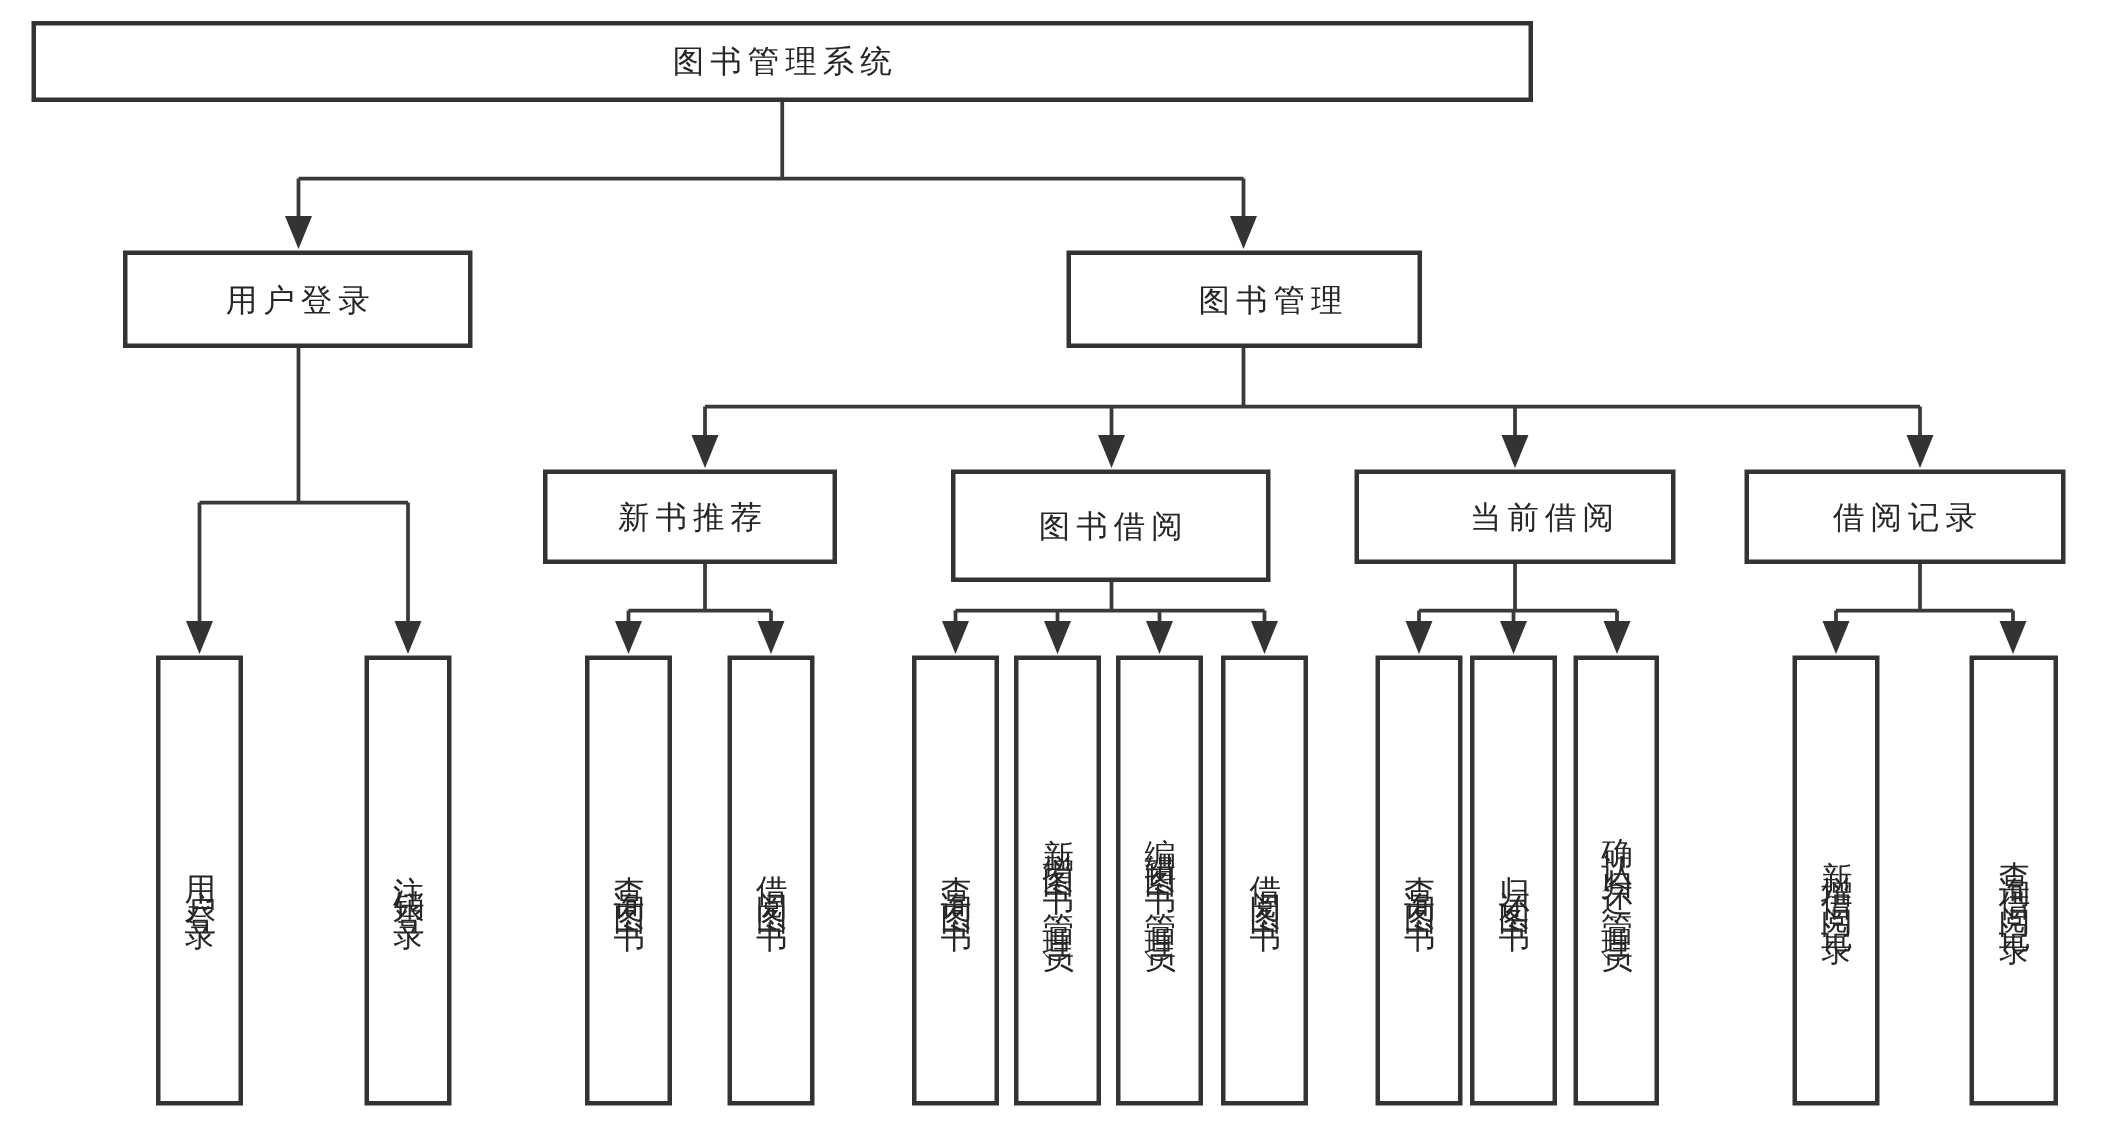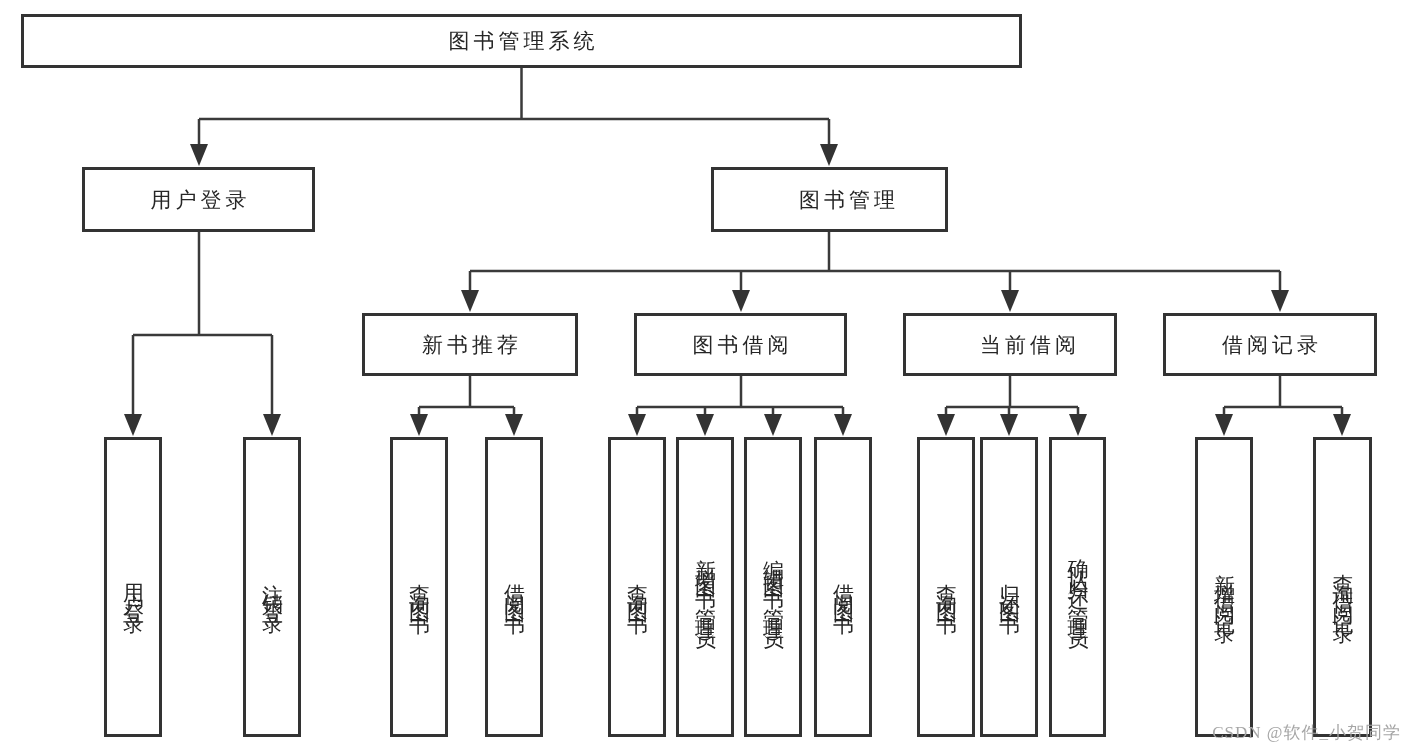--- a/index.html
+++ b/index.html
@@ -8,21 +8,21 @@
     --border:#333333;
     --text:#262626;
     --watermark:#a6a6a6;
   }
   html,body{margin:0;padding:0;background:var(--bg);}
   #canvas{
     position:relative;
     width:1405px;height:747px;
     background:var(--bg);
     overflow:hidden;
-    font-family:Liberation Serif, serif;
+    font-family:Liberation Sans, sans-serif;
   }
   #connectors{position:absolute;left:0;top:0;width:1405px;height:747px;}
   #connectors path{stroke:var(--line);stroke-width:2.5;fill:none;}
   #connectors polygon{fill:var(--border);stroke:none;}
   .box{
     position:absolute;
     box-sizing:border-box;
     background:#ffffff;
     border:3px solid var(--border);
     display:flex;align-items:center;justify-content:center;
@@ -73,32 +73,31 @@
       <polygon points="937,414 955,414 946,436"></polygon>
       <polygon points="1000,414 1018,414 1009,436"></polygon>
       <polygon points="1069,414 1087,414 1078,436"></polygon>
       <polygon points="1215,414 1233,414 1224,436"></polygon>
       <polygon points="1333,414 1351,414 1342,436"></polygon>
     </svg>
   <div id="boxes">
       <div class="box h-box" style="left: 21px; top: 14px; width: 1001px; height: 54px;">图书管理系统</div>
       <div class="box h-box" style="left: 82px; top: 167px; width: 233px; height: 65px;">用户登录</div>
       <div class="box h-box" style="left: 711px; top: 167px; width: 237px; height: 65px; padding-left: 35px;">图书管理</div>
-      <div class="box h-box" style="left: 362px; top: 313px; width: 216px; height: 63px;">新书推荐</div>
-      <div class="box h-box" style="left: 634px; top: 313px; width: 213px; height: 63px;">图书借阅</div>
+      <div class="box h-box" style="left: 362px; top: 313px; width: 196px; height: 63px;">新书推荐</div>
+      <div class="box h-box" style="left: 634px; top: 313px; width: 213px; height: 75px;">图书借阅</div>
       <div class="box h-box" style="left: 903px; top: 313px; width: 214px; height: 63px; padding-left: 36px;">当前借阅</div>
       <div class="box h-box" style="left: 1163px; top: 313px; width: 214px; height: 63px;">借阅记录</div>
       <div class="box v-box" style="left: 104px; top: 437px; width: 58px; height: 300px;">用户登录</div>
       <div class="box v-box" style="left: 243px; top: 437px; width: 58px; height: 300px;">注销登录</div>
       <div class="box v-box" style="left: 390px; top: 437px; width: 58px; height: 300px;">查询图书</div>
       <div class="box v-box" style="left: 485px; top: 437px; width: 58px; height: 300px;">借阅图书</div>
       <div class="box v-box" style="left: 608px; top: 437px; width: 58px; height: 300px;">查询图书</div>
       <div class="box v-box" style="left: 676px; top: 437px; width: 58px; height: 300px;">新增图书（管理员）</div>
       <div class="box v-box" style="left: 744px; top: 437px; width: 58px; height: 300px;">编辑图书（管理员）</div>
       <div class="box v-box" style="left: 814px; top: 437px; width: 58px; height: 300px;">借阅图书</div>
       <div class="box v-box" style="left: 917px; top: 437px; width: 58px; height: 300px;">查询图书</div>
       <div class="box v-box" style="left: 980px; top: 437px; width: 58px; height: 300px;">归还图书</div>
       <div class="box v-box" style="left: 1049px; top: 437px; width: 57px; height: 300px;">确认归还（管理员）</div>
       <div class="box v-box" style="left: 1195px; top: 437px; width: 58px; height: 300px;">新增借阅记录</div>
       <div class="box v-box" style="left: 1313px; top: 437px; width: 59px; height: 300px;">查询借阅记录</div>
     </div>
-  <div id="watermark">CSDN @软件_小贺同学</div>
 </div>
 
 </body></html>

